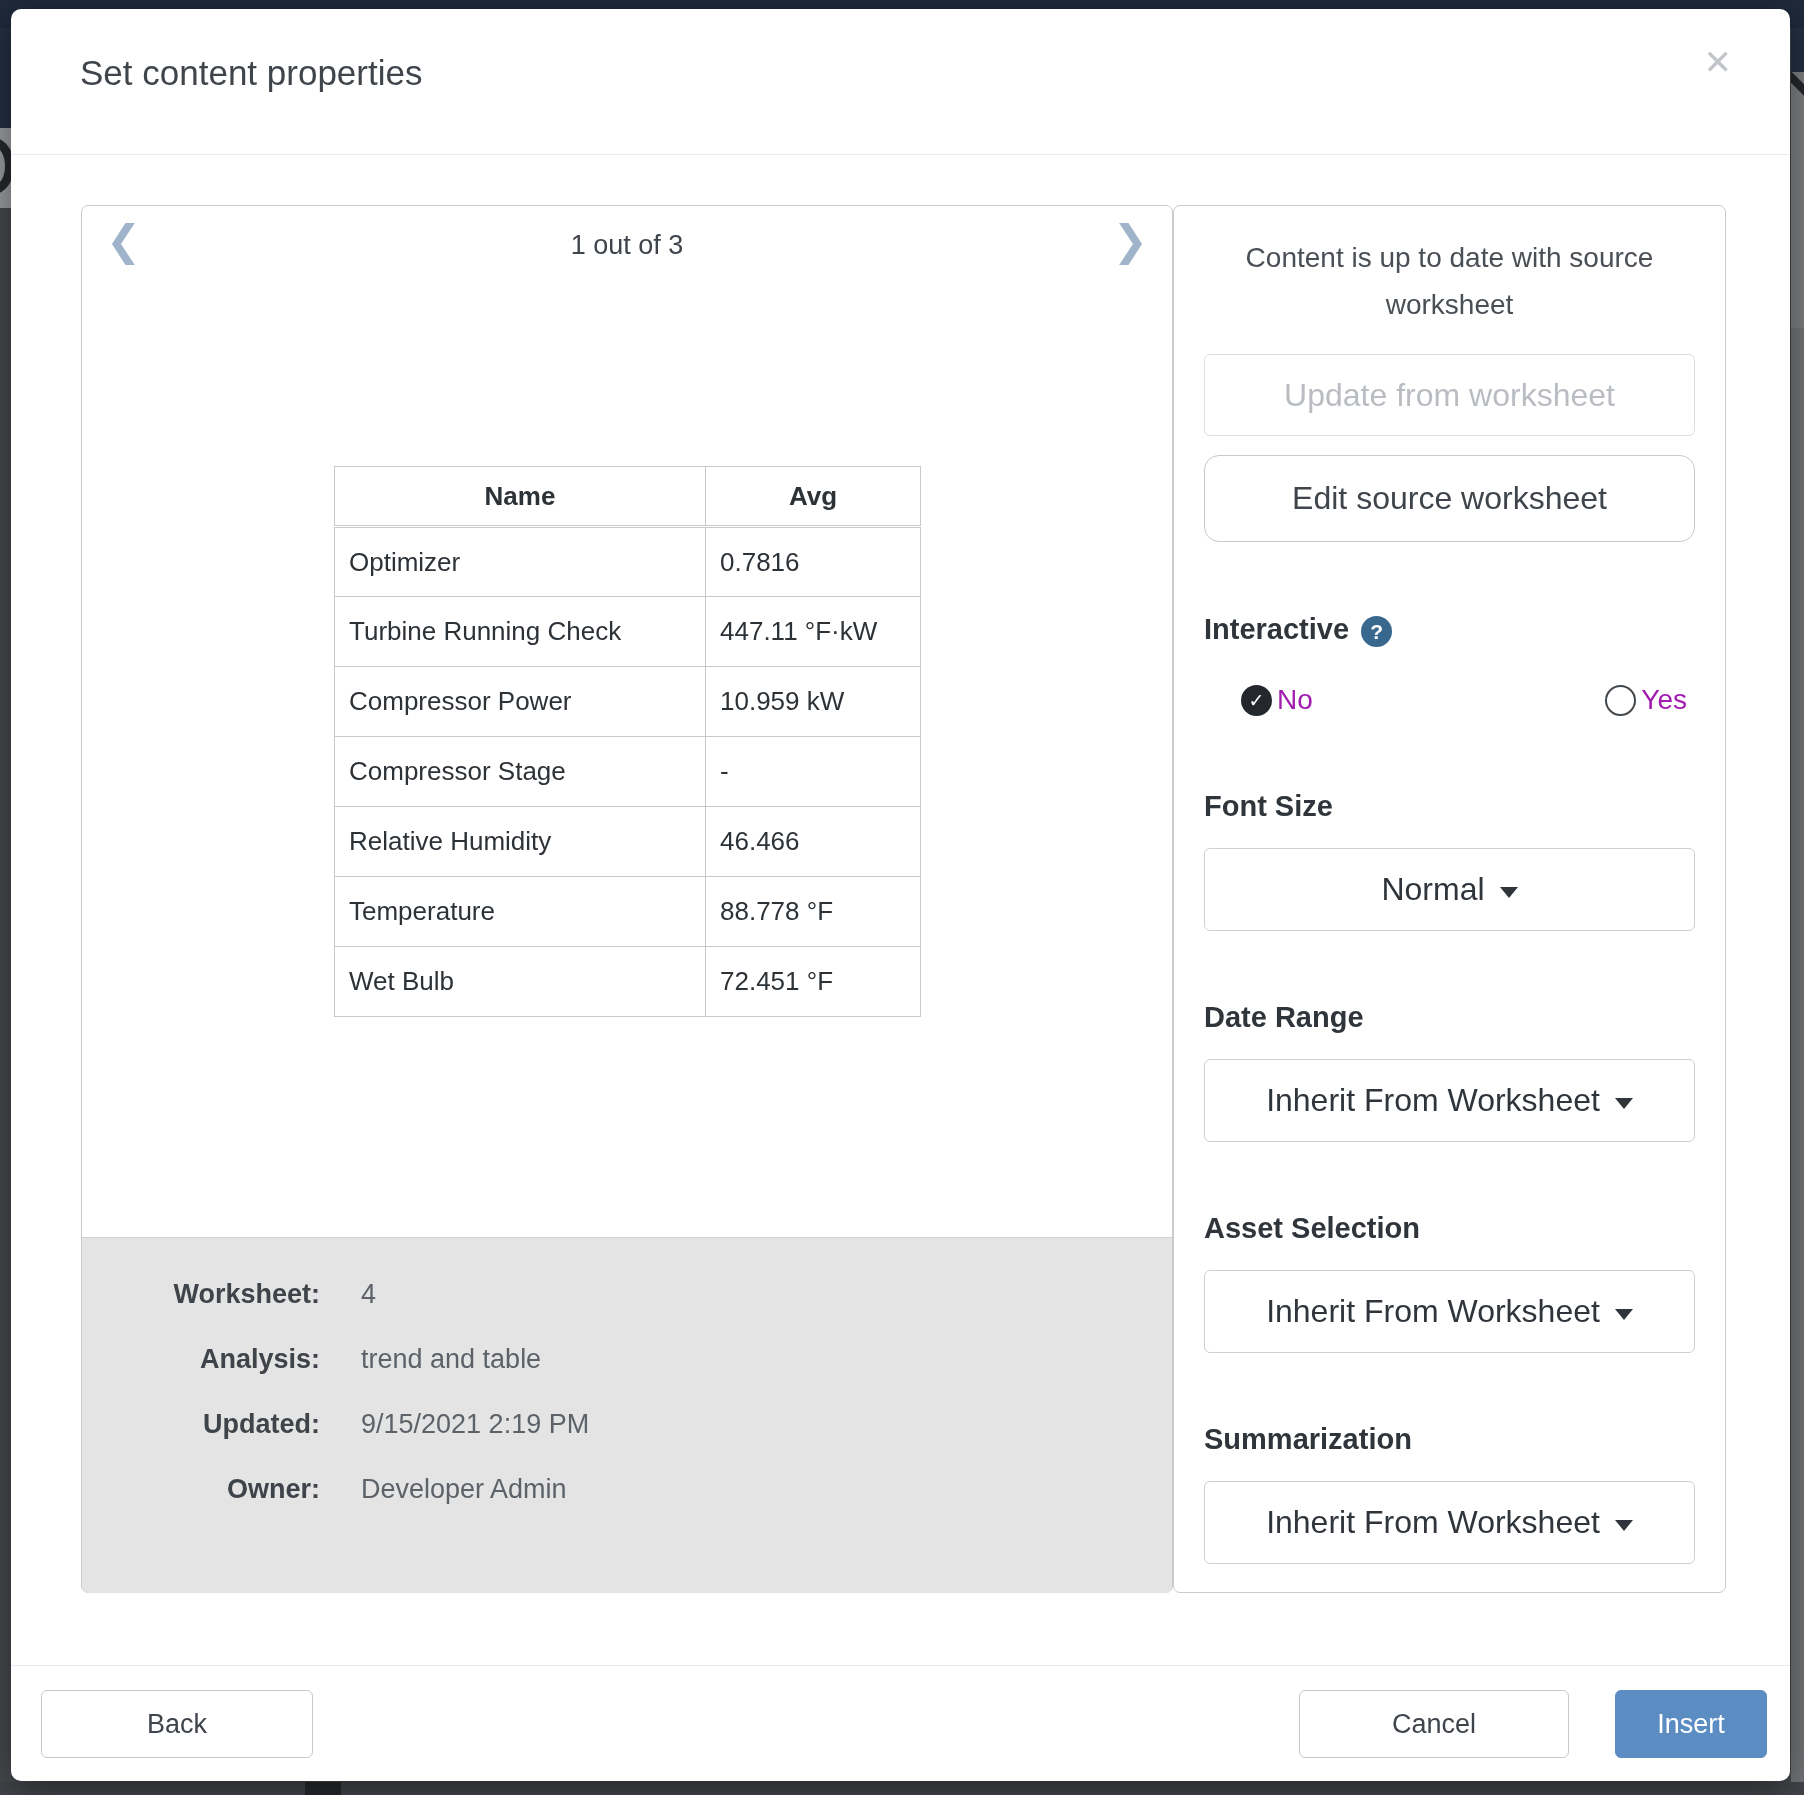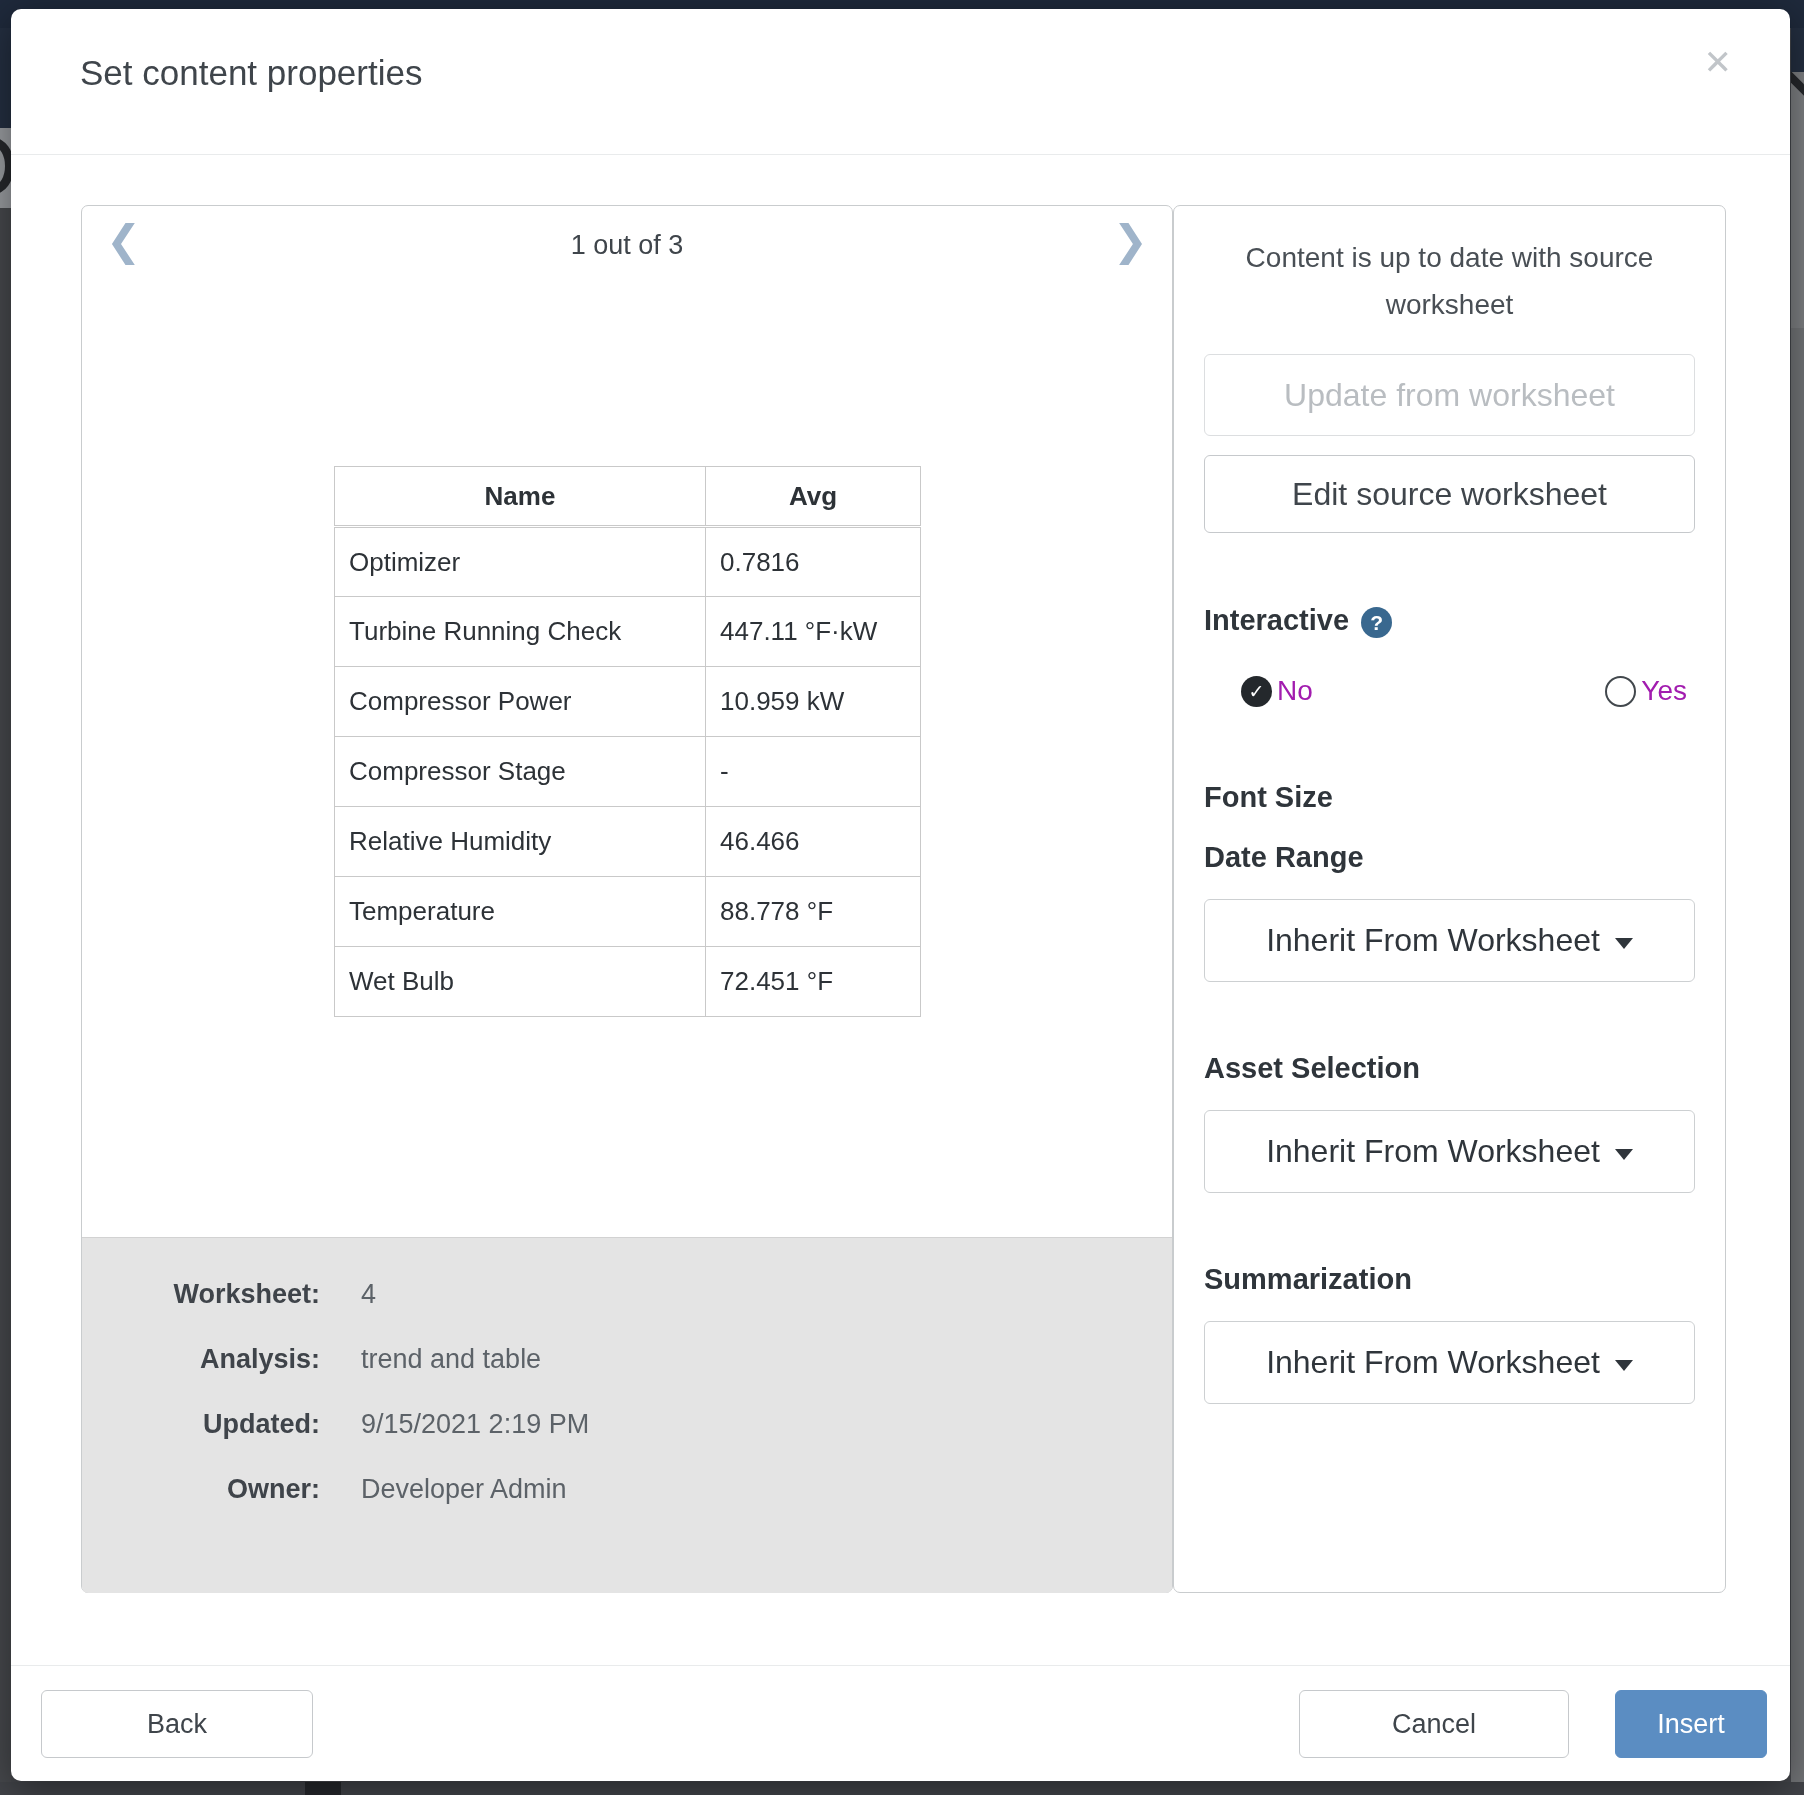--- a/index.html
+++ b/index.html
@@ -51,21 +51,21 @@
   .meta-value{margin-left:41px;color:#5c6268;}
 
   
   .options-panel{position:absolute;left:1162px;top:196px;width:553px;height:1388px;
     border:1px solid #c9ccce;border-radius:7px;background:#fff;padding:28px 30px 0 30px;}
   .status-text{text-align:center;font-size:28px;line-height:47px;color:#494f55;margin-bottom:26px;}
   .btn{display:flex;align-items:center;justify-content:center;width:100%;
     background:#fff;border:1px solid #c6c9cc;border-radius:6px;font-size:32px;color:#3f454b;cursor:pointer;
     font-family:"Liberation Sans","DejaVu Sans",sans-serif;}
   .btn-update{height:82px;margin-bottom:19px;border-color:#dcdee0;color:#b9bdc1;cursor:default;}
-  .btn-edit{height:78px;margin-bottom:69px;}
+  .btn-edit{height:87px;margin-bottom:69px;border-radius:15px;}
   .section-heading{display:flex;align-items:flex-end;font-size:29px;font-weight:bold;color:#2f353b;line-height:36px;}
   .heading-interactive{margin-bottom:36px;}
   .help-icon{width:31px;height:31px;border-radius:50%;background:#39688f;color:#fff;
     font-size:21px;font-weight:bold;display:flex;align-items:center;justify-content:center;margin-left:12px;cursor:pointer;}
   .radio-row{display:flex;align-items:center;justify-content:space-between;height:34px;margin-bottom:71px;
     padding-left:37px;padding-right:8px;}
   .radio-option{display:flex;align-items:center;cursor:pointer;}
   .radio-checked{width:31px;height:31px;border-radius:50%;background:#24282c;color:#fff;
     font-size:19px;font-weight:bold;display:flex;align-items:center;justify-content:center;flex:none;}
   .radio-unchecked{width:31px;height:31px;border-radius:50%;border:2.5px solid #42484d;background:#fff;flex:none;}
@@ -191,20 +191,24 @@
         <span class="radio-checked">✓</span>
         <span class="radio-label">No</span>
       </div>
       <div class="radio-option">
         <span class="radio-unchecked"></span>
         <span class="radio-label">Yes</span>
       </div>
     </div>
 
     <div class="section-heading dd-heading">Font Size</div>
+    <button class="btn btn-dropdown">
+      <span>Normal</span>
+      <span class="caret"></span>
+    </button>
 
     <div class="section-heading dd-heading">Date Range</div>
     <button class="btn btn-dropdown">
       <span>Inherit From Worksheet</span>
       <span class="caret"></span>
     </button>
 
     <div class="section-heading dd-heading">Asset Selection</div>
     <button class="btn btn-dropdown">
       <span>Inherit From Worksheet</span>

